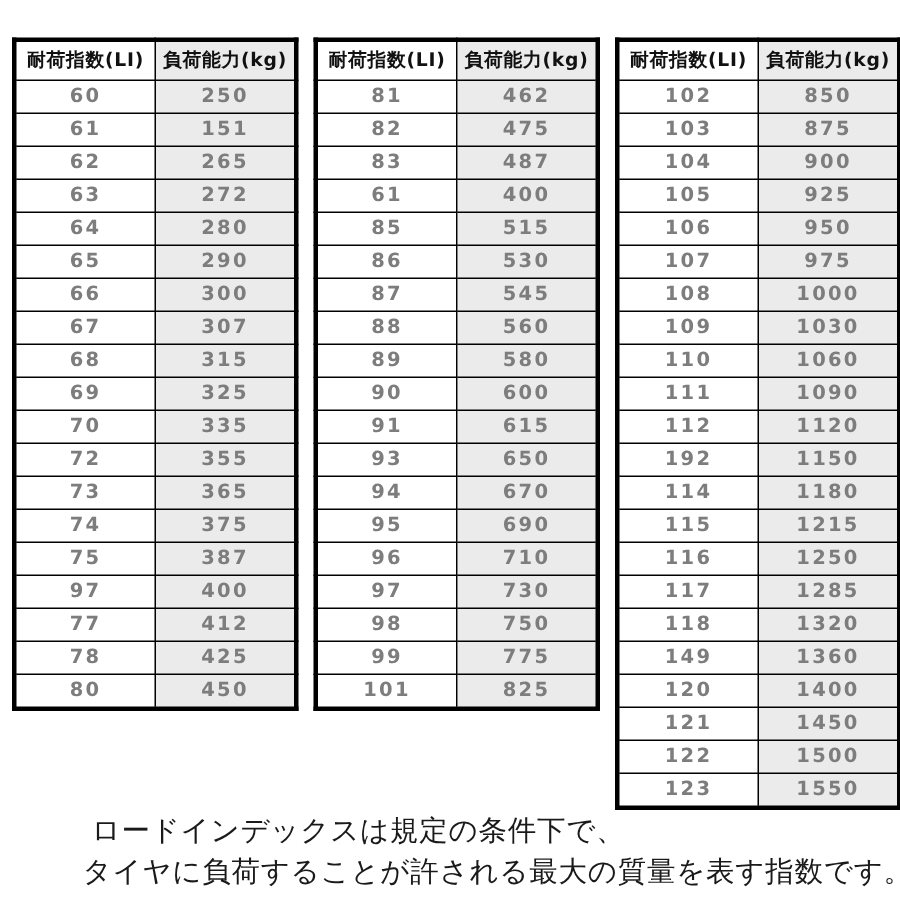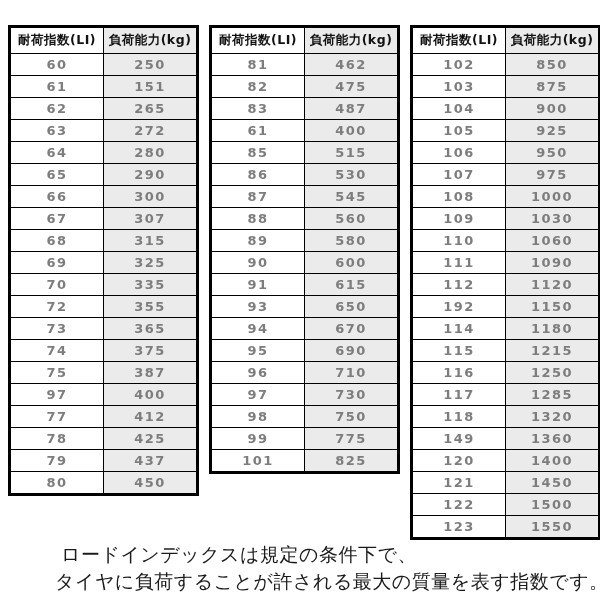--- a/index.html
+++ b/index.html
@@ -148,24 +148,20 @@
         </tr>
         <tr>
           <td class="col-li">77</td>
           <td class="col-kg">412</td>
         </tr>
         <tr>
           <td class="col-li">78</td>
           <td class="col-kg">425</td>
         </tr>
         <tr>
-          <td class="col-li">79</td>
-          <td class="col-kg">437</td>
-        </tr>
-        <tr>
           <td class="col-li">80</td>
           <td class="col-kg">450</td>
         </tr>
       </tbody>
   </table>
 
   <table class="li-table">
     <thead>
       <tr>
         <th class="col-li">耐荷指数(LI)</th>

